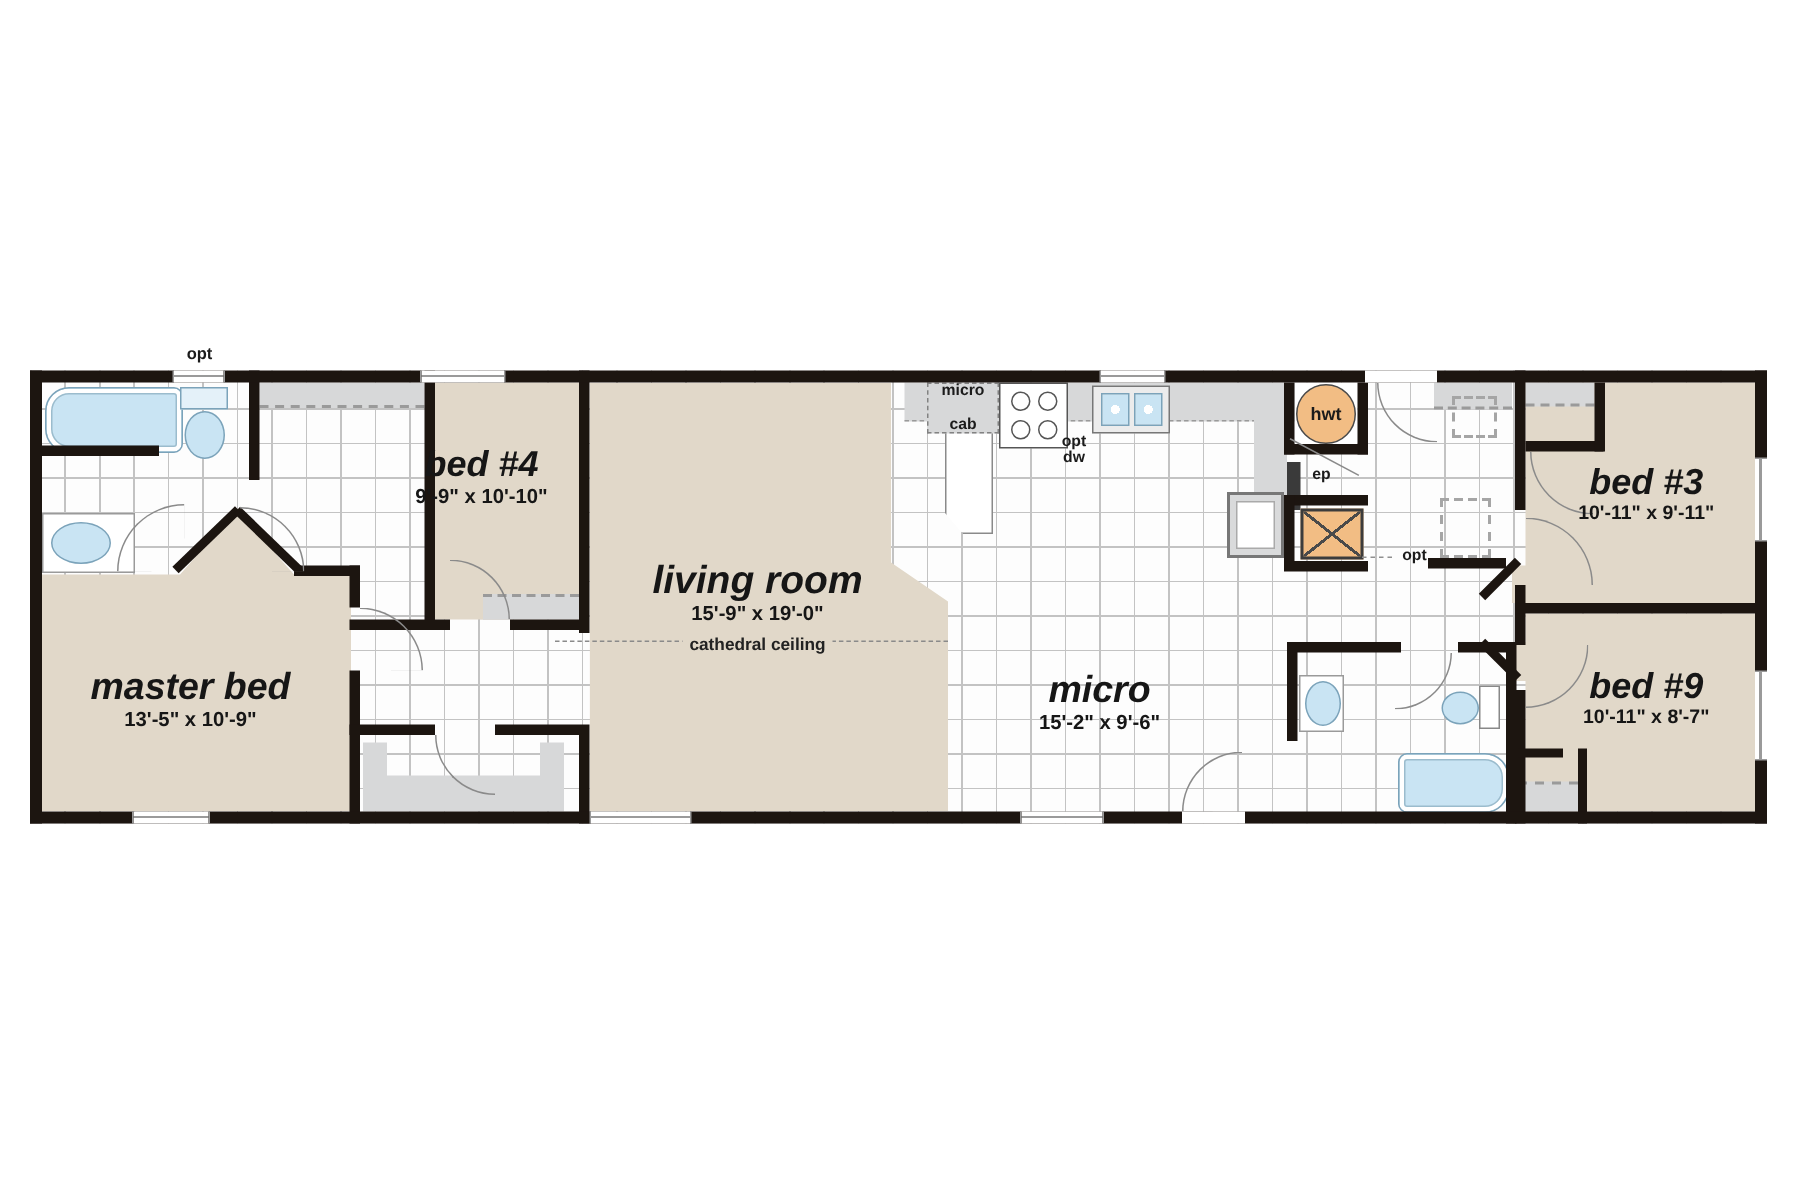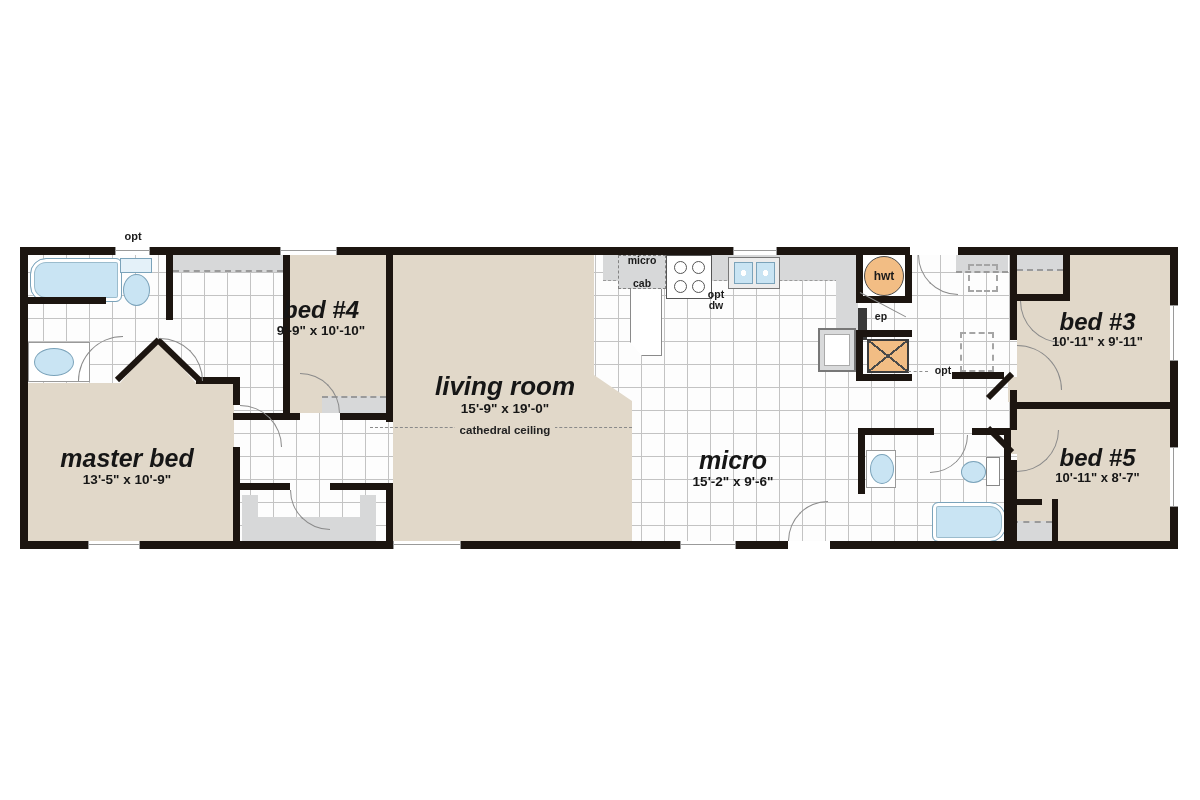--- a/index.html
+++ b/index.html
@@ -202,21 +202,21 @@
     </div>
     <div class="room-label" style="left:633px;top:200px;width:160px;">
       <div class="nm">micro</div>
       <div class="dm">15'-2"  x  9'-6"</div>
     </div>
     <div class="room-label" style="left:1005px;top:62px;width:145px;">
       <div class="nm" style="font-size:24px;">bed #3</div>
       <div class="dm" style="font-size:13px;">10'-11"  x  9'-11"</div>
     </div>
     <div class="room-label" style="left:1005px;top:198px;width:145px;">
-      <div class="nm" style="font-size:24px;">bed #5</div>
+      <div class="nm" style="font-size:24px;">bed #9</div>
       <div class="dm" style="font-size:13px;">10'-11"  x  8'-7"</div>
     </div>
 
     <div class="small-label" style="left:93px;top:-16px;width:40px;font-size:11px;">opt</div>
     <div class="small-label" style="left:676px;top:42px;width:40px;">
       <div>opt</div>
       <div>dw</div>
     </div>
   </div>
 </div>

